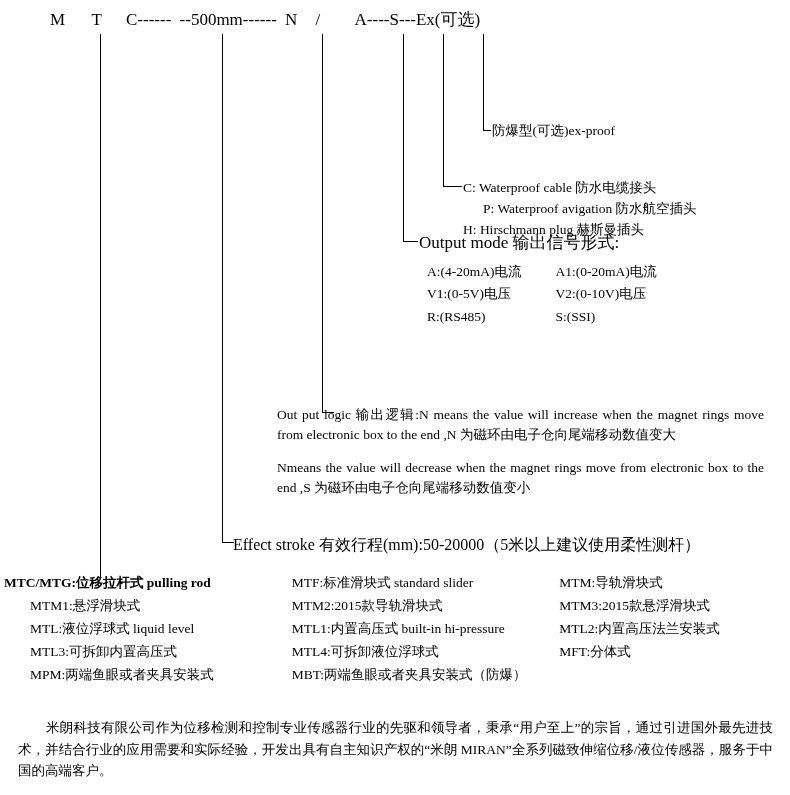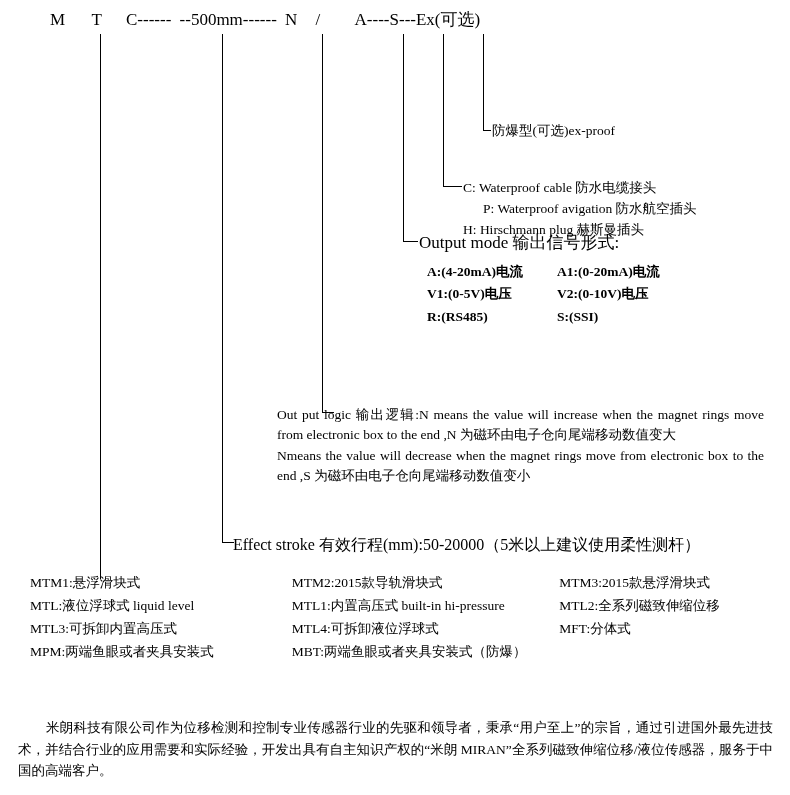--- a/index.html
+++ b/index.html
@@ -60,21 +60,20 @@
     white-space: nowrap;
   }
   .big {
     font-size: 17px;
   }
 
   .out-table {
     position: absolute;
     font-size: 13.5px;
     line-height: 1.5;
-    font-weight: bold;
   }
   .out-table td {
     padding: 0 0 0 0;
     font-size: 13.5px;
     white-space: nowrap;
   }
   .out-table td.col2 {
     padding-left: 32px;
   }
   .mono-ish {
@@ -186,36 +185,41 @@
     </tr>
     <tr>
       <td>R:(RS485)</td>
       <td class="col2">S:(SSI)</td>
     </tr>
   </tbody>
     </table>
 
   <div class="logic">
     <div>Out put logic 输出逻辑:N means the value will increase when the magnet rings move from electronic box to the end ,N 为磁环由电子仓向尾端移动数值变大</div>
-    <div style="margin-top:0;">Nmeans the value will decrease when the magnet rings move from electronic box to the end ,S 为磁环由电子仓向尾端移动数值变小</div>
+    <div style="margin-top:12px;">Nmeans the value will decrease when the magnet rings move from electronic box to the end ,S 为磁环由电子仓向尾端移动数值变小</div>
   </div>
 
   <div class="stroke">Effect stroke 有效行程(mm):50-20000（5米以上建议使用柔性测杆）</div>
 
   <table class="models">
     <tbody>
+        <tr>
+      <td class="c1 bold">MTC/MTG:位移拉杆式 pulling rod</td>
+      <td class="c2">MTF:标准滑块式 standard slider</td>
+      <td class="c3">MTM:导轨滑块式</td>
+    </tr>
     <tr>
       <td class="c1 indent">MTM1:悬浮滑块式</td>
       <td class="c2">MTM2:2015款导轨滑块式</td>
       <td class="c3">MTM3:2015款悬浮滑块式</td>
     </tr>
     <tr>
       <td class="c1 indent">MTL:液位浮球式 liquid level</td>
       <td class="c2">MTL1:内置高压式 built-in hi-pressure</td>
-      <td class="c3">MTL2:全系列磁致伸缩位移</td>
+      <td class="c3">MTL2:内置高压法兰安装式</td>
     </tr>
     <tr>
       <td class="c1 indent">MTL3:可拆卸内置高压式</td>
       <td class="c2">MTL4:可拆卸液位浮球式</td>
       <td class="c3">MFT:分体式</td>
     </tr>
     <tr>
       <td class="c1 indent">MPM:两端鱼眼或者夹具安装式</td>
       <td class="c2">MBT:两端鱼眼或者夹具安装式（防爆）</td>
       <td class="c3"></td>

